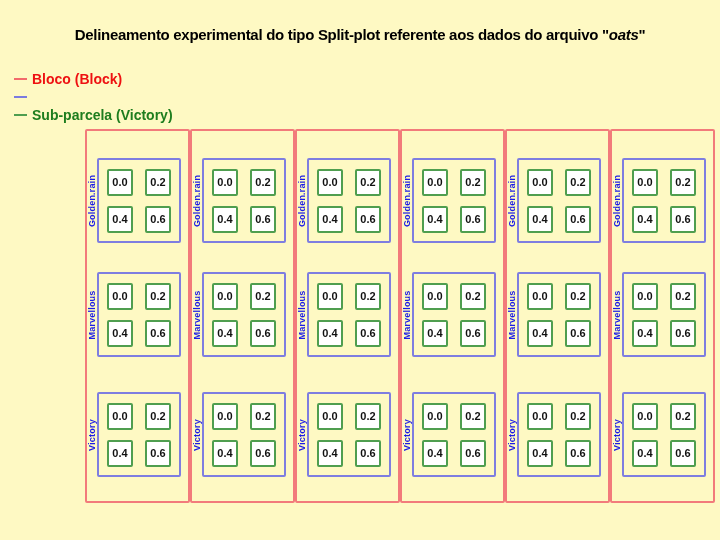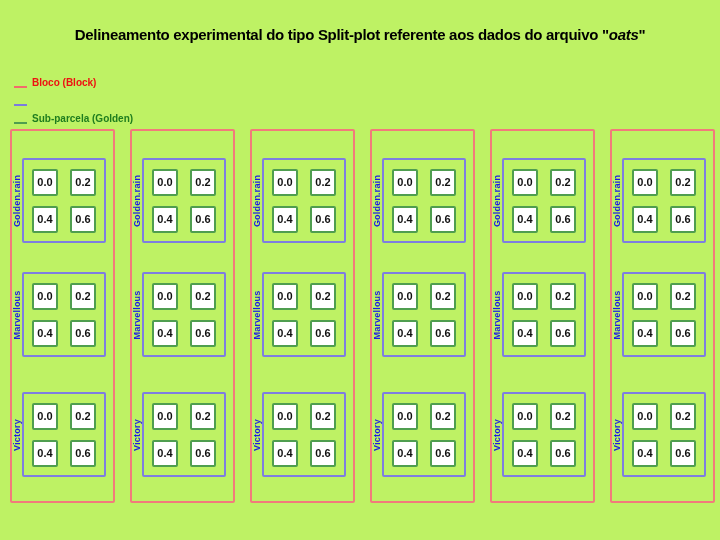--- a/index.html
+++ b/index.html
@@ -1,20 +1,20 @@
 <!DOCTYPE html>
 <html style="--block-color: #f27b7b; --plot-color: #7e7ee0; --subplot-color: #4f9e4f; --plot-label-color: #1b1be6;"><head>
 <meta charset="utf-8">
 <style>
   html, body { margin: 0; padding: 0; background: #ffffff; }
   .slide {
     position: relative;
     width: 720px;
     height: 540px;
-    background: #bef264;
+    background: #fef9c3;
     overflow: hidden;
     font-family: "Liberation Sans", sans-serif;
   }
 
   
   .title {
     position: absolute;
     top: 26px;
     left: 0;
     width: 100%;
@@ -28,42 +28,42 @@
   .title .em { font-style: italic; }
 
   
   .legend {
     position: absolute;
     top: 70px;
     left: 14px;
   }
   .legend-item {
     display: flex;
-    align-items: flex-end;
+    align-items: center;
     height: 18px;
-    font-size: 10px;
+    font-size: 14px;
     font-weight: bold;
     white-space: nowrap;
   }
   .legend-swatch {
     display: inline-block;
     width: 13px;
     height: 2px;
     margin-right: 5px;
     flex: 0 0 auto;
   }
 
   
   .blocks {
     position: absolute;
     top: 129px;
     left: 10px;
     width: 705px;
     display: flex;
-    justify-content: space-between;
+    justify-content: flex-end;
   }
   .block {
     box-sizing: border-box;
     width: 105px;
     height: 374px;
     border: 2px solid var(--block-color, #f27b7b);
     border-radius: 2px;
   }
   .plot-row {
     display: flex;
@@ -127,21 +127,21 @@
   <div class="legend">
     <div class="legend-item">
       <span class="legend-swatch" style="background: rgb(242, 107, 107);"></span>
       <span style="color: rgb(238, 17, 17);">Bloco (Block)</span>
     </div>
     <div class="legend-item">
       <span class="legend-swatch" style="background: rgb(123, 123, 223);"></span>
     </div>
     <div class="legend-item">
       <span class="legend-swatch" style="background: rgb(79, 158, 79);"></span>
-      <span style="color: rgb(30, 125, 30);">Sub-parcela (Golden)</span>
+      <span style="color: rgb(30, 125, 30);">Sub-parcela (Victory)</span>
     </div>
   </div>
 
   <div class="blocks">
       <div class="block">
         <div class="plot-row r0">
           <div class="plot-label">
             <span>Golden.rain</span>
           </div>
           <div class="plot-box">

